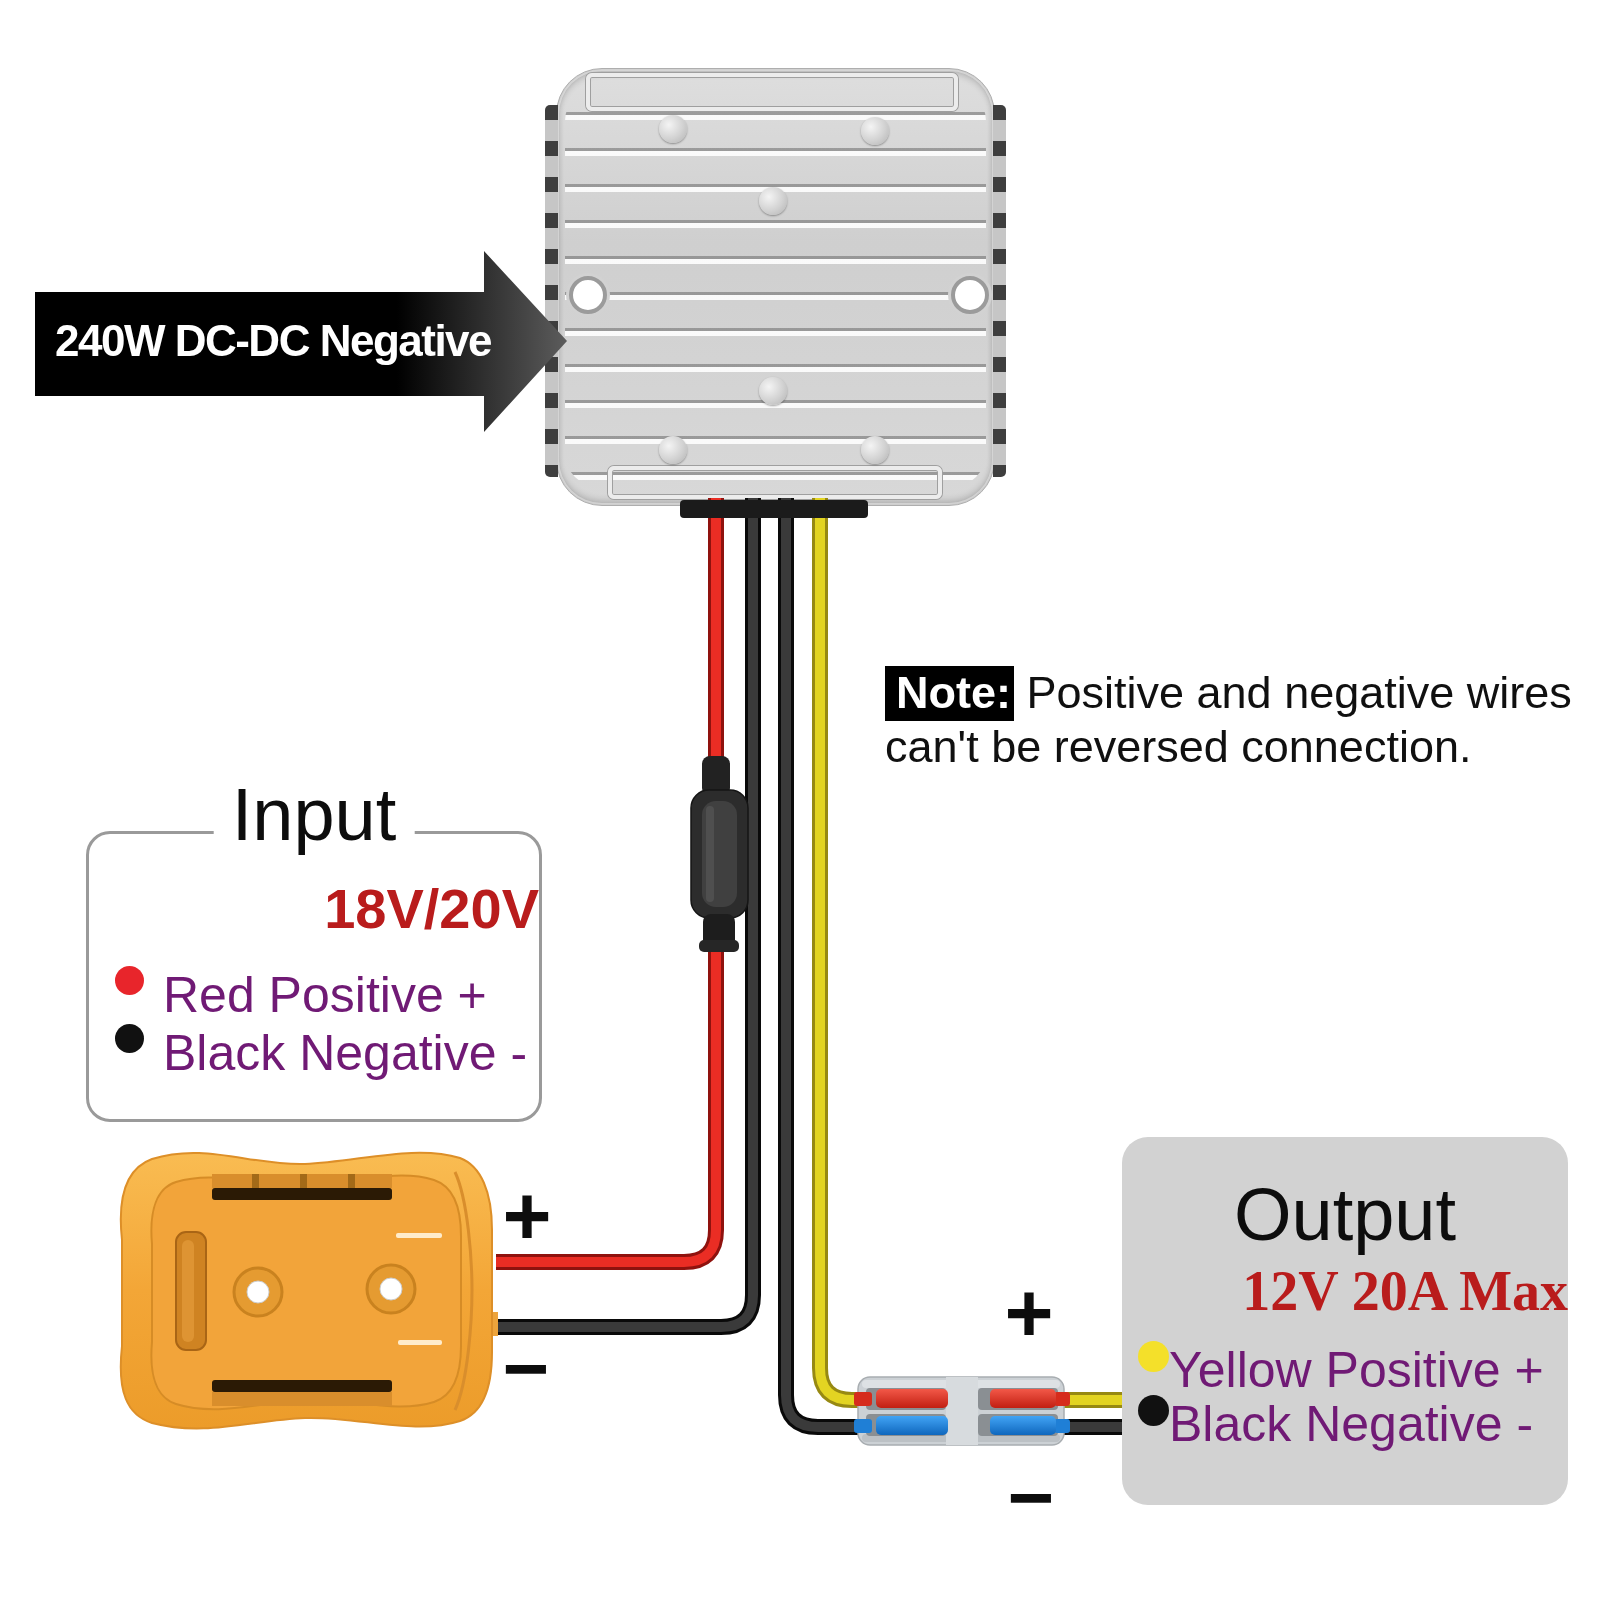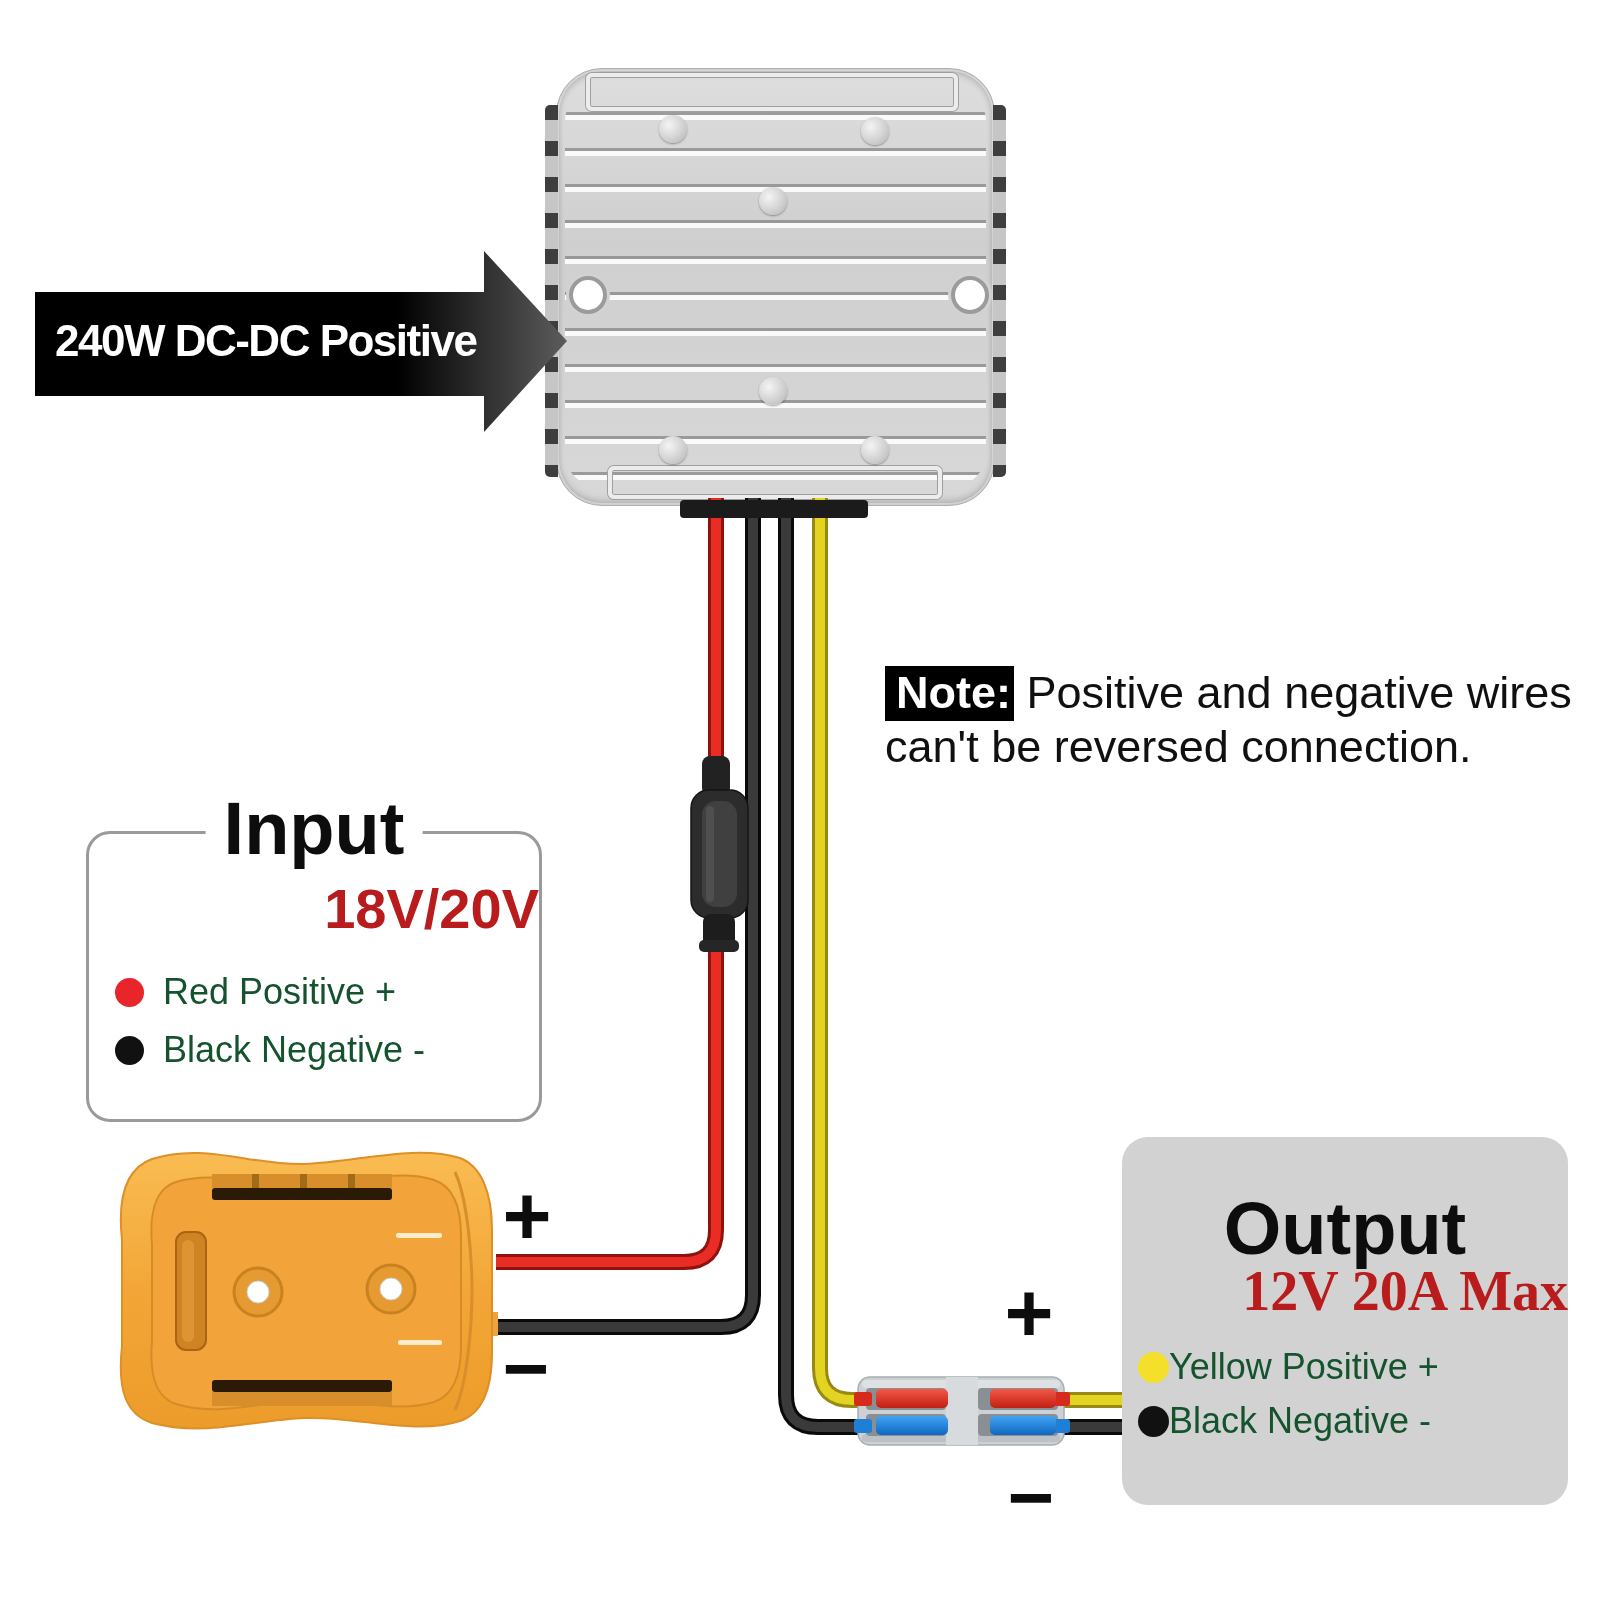--- a/index.html
+++ b/index.html
@@ -32,29 +32,29 @@
   .arrow-label{position:absolute;left:55px;top:317px;width:472px;height:48px;line-height:48px;
     font-size:44px;font-weight:700;letter-spacing:-1.5px;color:#ffffff;z-index:3;white-space:nowrap;}
   .note{position:absolute;left:885px;top:666px;font-size:45px;line-height:54px;color:#101010;
     z-index:3;white-space:nowrap;font-weight:500;}
   .note-chip{background:#000000;color:#ffffff;padding:1px 3px 3px 11px;font-weight:600;}
   .panel{position:absolute;z-index:3;}
   .panel.input{left:86px;top:831px;width:450px;height:285px;border:3px solid #9a9a9a;
     border-radius:24px;background:#ffffff;}
   .panel.output{left:1122px;top:1137px;width:446px;height:368px;border-radius:26px;background:#d2d2d2;}
   .panel-title{position:absolute;left:50%;transform:translateX(-50%);font-size:74px;line-height:74px;
-    font-weight:700;color:#0d0d0d;white-space:nowrap;margin-top:14px;}
+    font-weight:400;color:#0d0d0d;white-space:nowrap;}
   .input .panel-title{top:-56px;background:#ffffff;padding:0 18px;}
   .output .panel-title{top:41px;}
   .panel-sub{position:absolute;width:100%;text-align:right;font-size:56px;line-height:56px;
     font-weight:600;color:#b91c1c;white-space:nowrap;}
   .input .panel-sub{top:47px;}
   .output .panel-sub{top:126px;font-family:Liberation Serif, serif;}
-  .legend-row{position:absolute;display:flex;align-items:center;height:52px;font-size:36px;
-    color:#14532d;white-space:nowrap;}
+  .legend-row{position:absolute;display:flex;height:52px;font-size:50px;
+    color:#701a75;white-space:nowrap;}
   .input .legend-row{left:26px;gap:19px;}
   .output .legend-row{left:16px;gap:0;}
   .input .row1{top:132px;}  .input .row2{top:190px;}
   .output .row1{top:204px;} .output .row2{top:258px;}
   .dot{border-radius:50%;flex:0 0 auto;}
   .input .dot{width:29px;height:29px;}
   .output .dot{width:31px;height:31px;}
   .dot.red{background:#e8252b;} .dot.black{background:#111111;} .dot.yellow{background:#f4e02a;}
   .marker{position:absolute;width:80px;height:90px;line-height:90px;text-align:center;
     font-size:80px;font-weight:600;color:#0d0d0d;z-index:3;}
@@ -172,21 +172,21 @@
       <circle cx="258" cy="1292" r="24" fill="#e59b31" stroke="#c9821f" stroke-width="3"></circle>
       <circle cx="258" cy="1292" r="11" fill="#ffffff" stroke="#cccccc" stroke-width="1"></circle>
       <circle cx="391" cy="1289" r="24" fill="#e59b31" stroke="#c9821f" stroke-width="3"></circle>
       <circle cx="391" cy="1289" r="11" fill="#ffffff" stroke="#cccccc" stroke-width="1"></circle>
       <rect x="396" y="1233" width="46" height="5" rx="2" fill="#ffeccb"></rect>
       <rect x="398" y="1340" width="44" height="5" rx="2" fill="#ffeccb"></rect>
       <path d="M455,1172 C468,1200 472,1260 472,1290 C472,1320 468,1382 455,1410" stroke="#d98e2c" stroke-width="3" fill="none"></path>
     </g>
   </svg>
 
-  <div class="arrow-label">240W DC-DC Positive</div>
+  <div class="arrow-label">240W DC-DC Negative</div>
 
   <div class="note">
     <div><span class="note-chip">Note:</span> <span>Positive and negative wires</span></div>
     <div>can't be reversed connection.</div>
   </div>
 
   <div class="panel input">
     <div class="panel-title">Input</div>
     <div class="panel-sub">18V/20V</div>
     <div class="legend-row row1">

